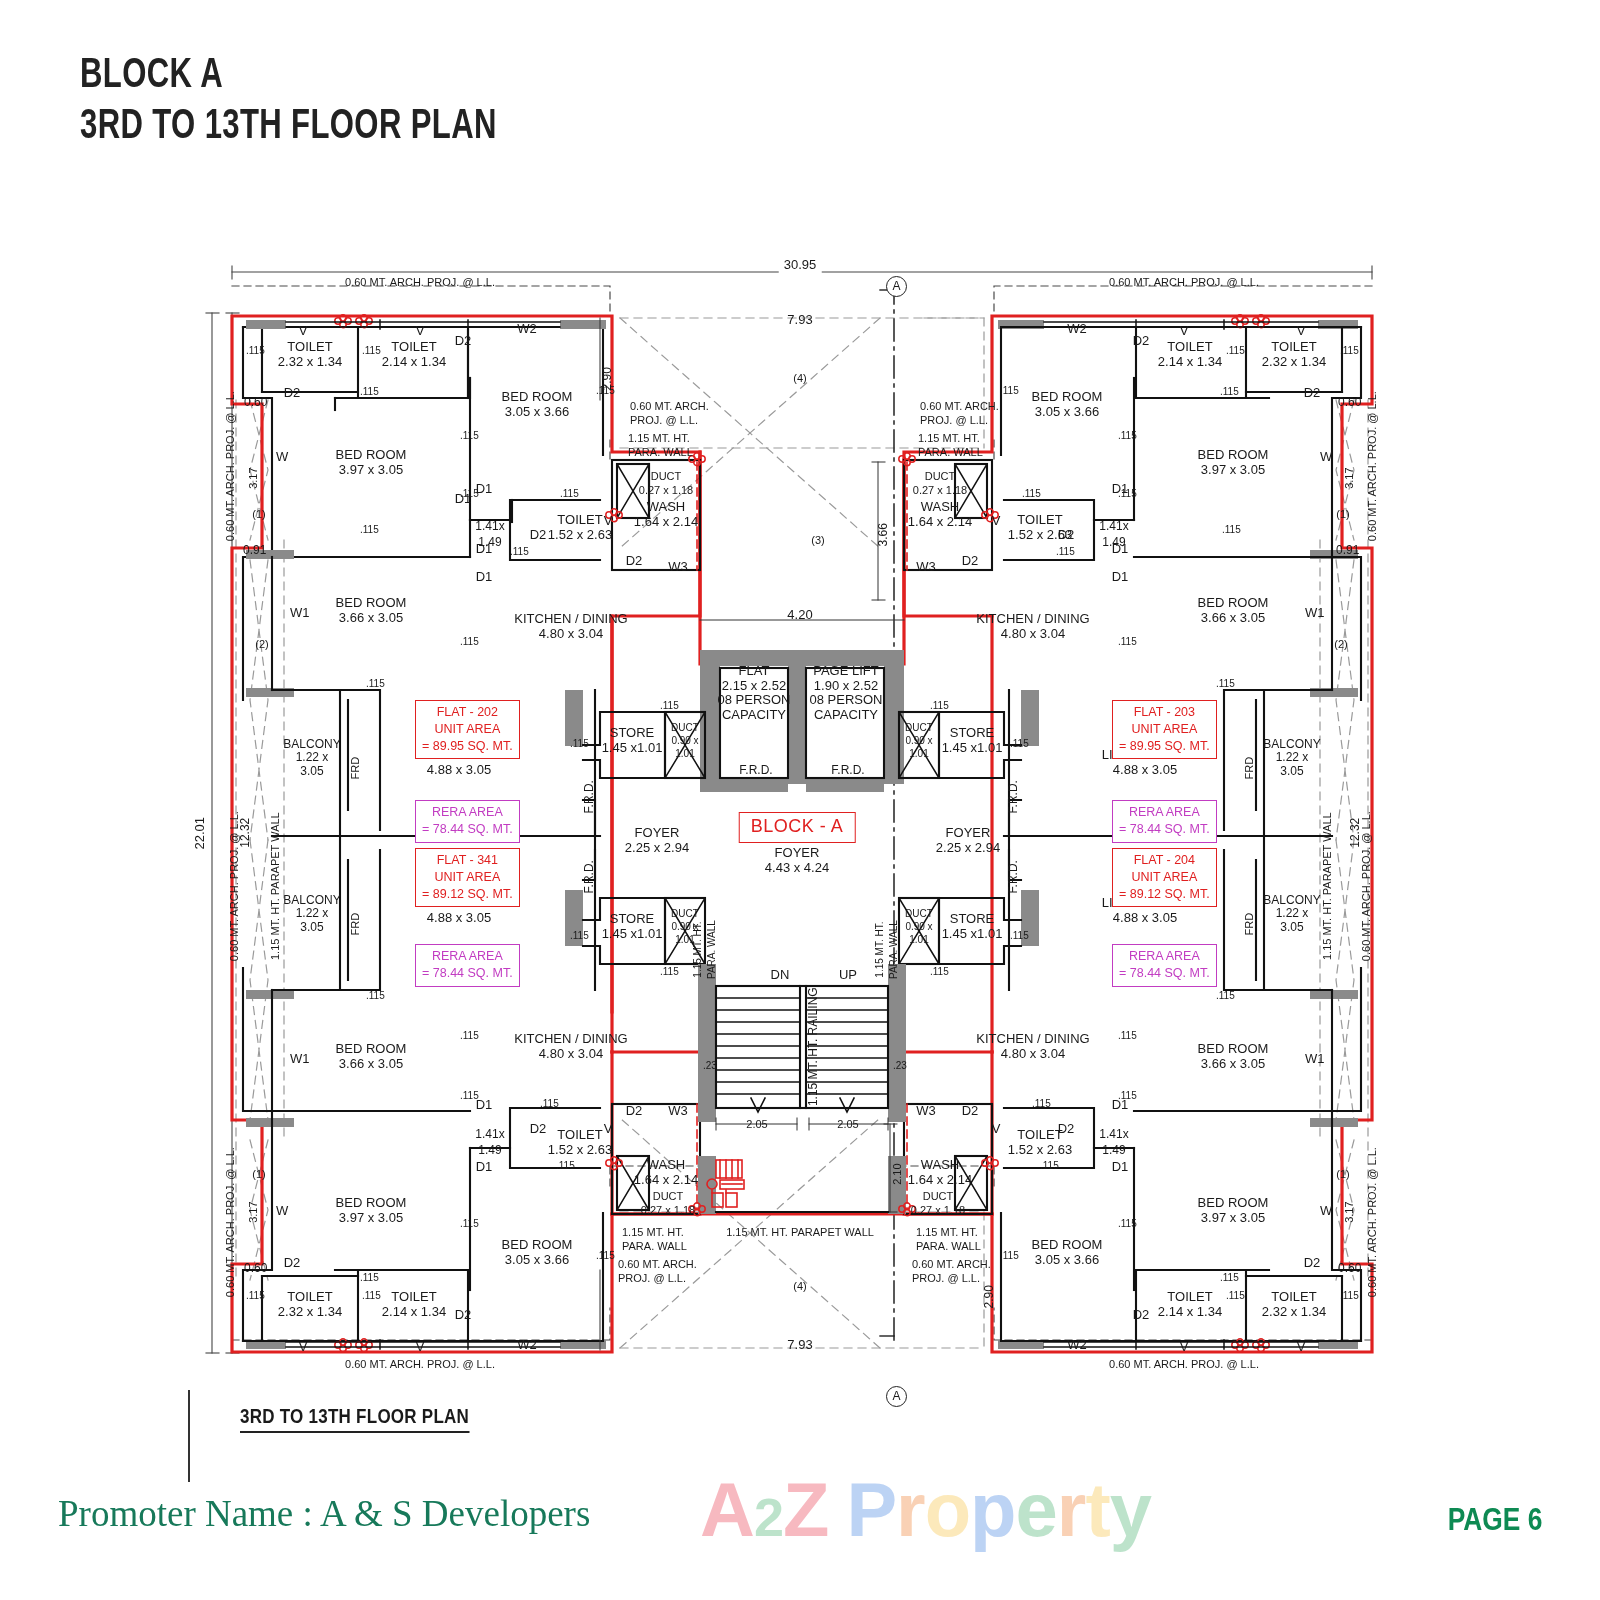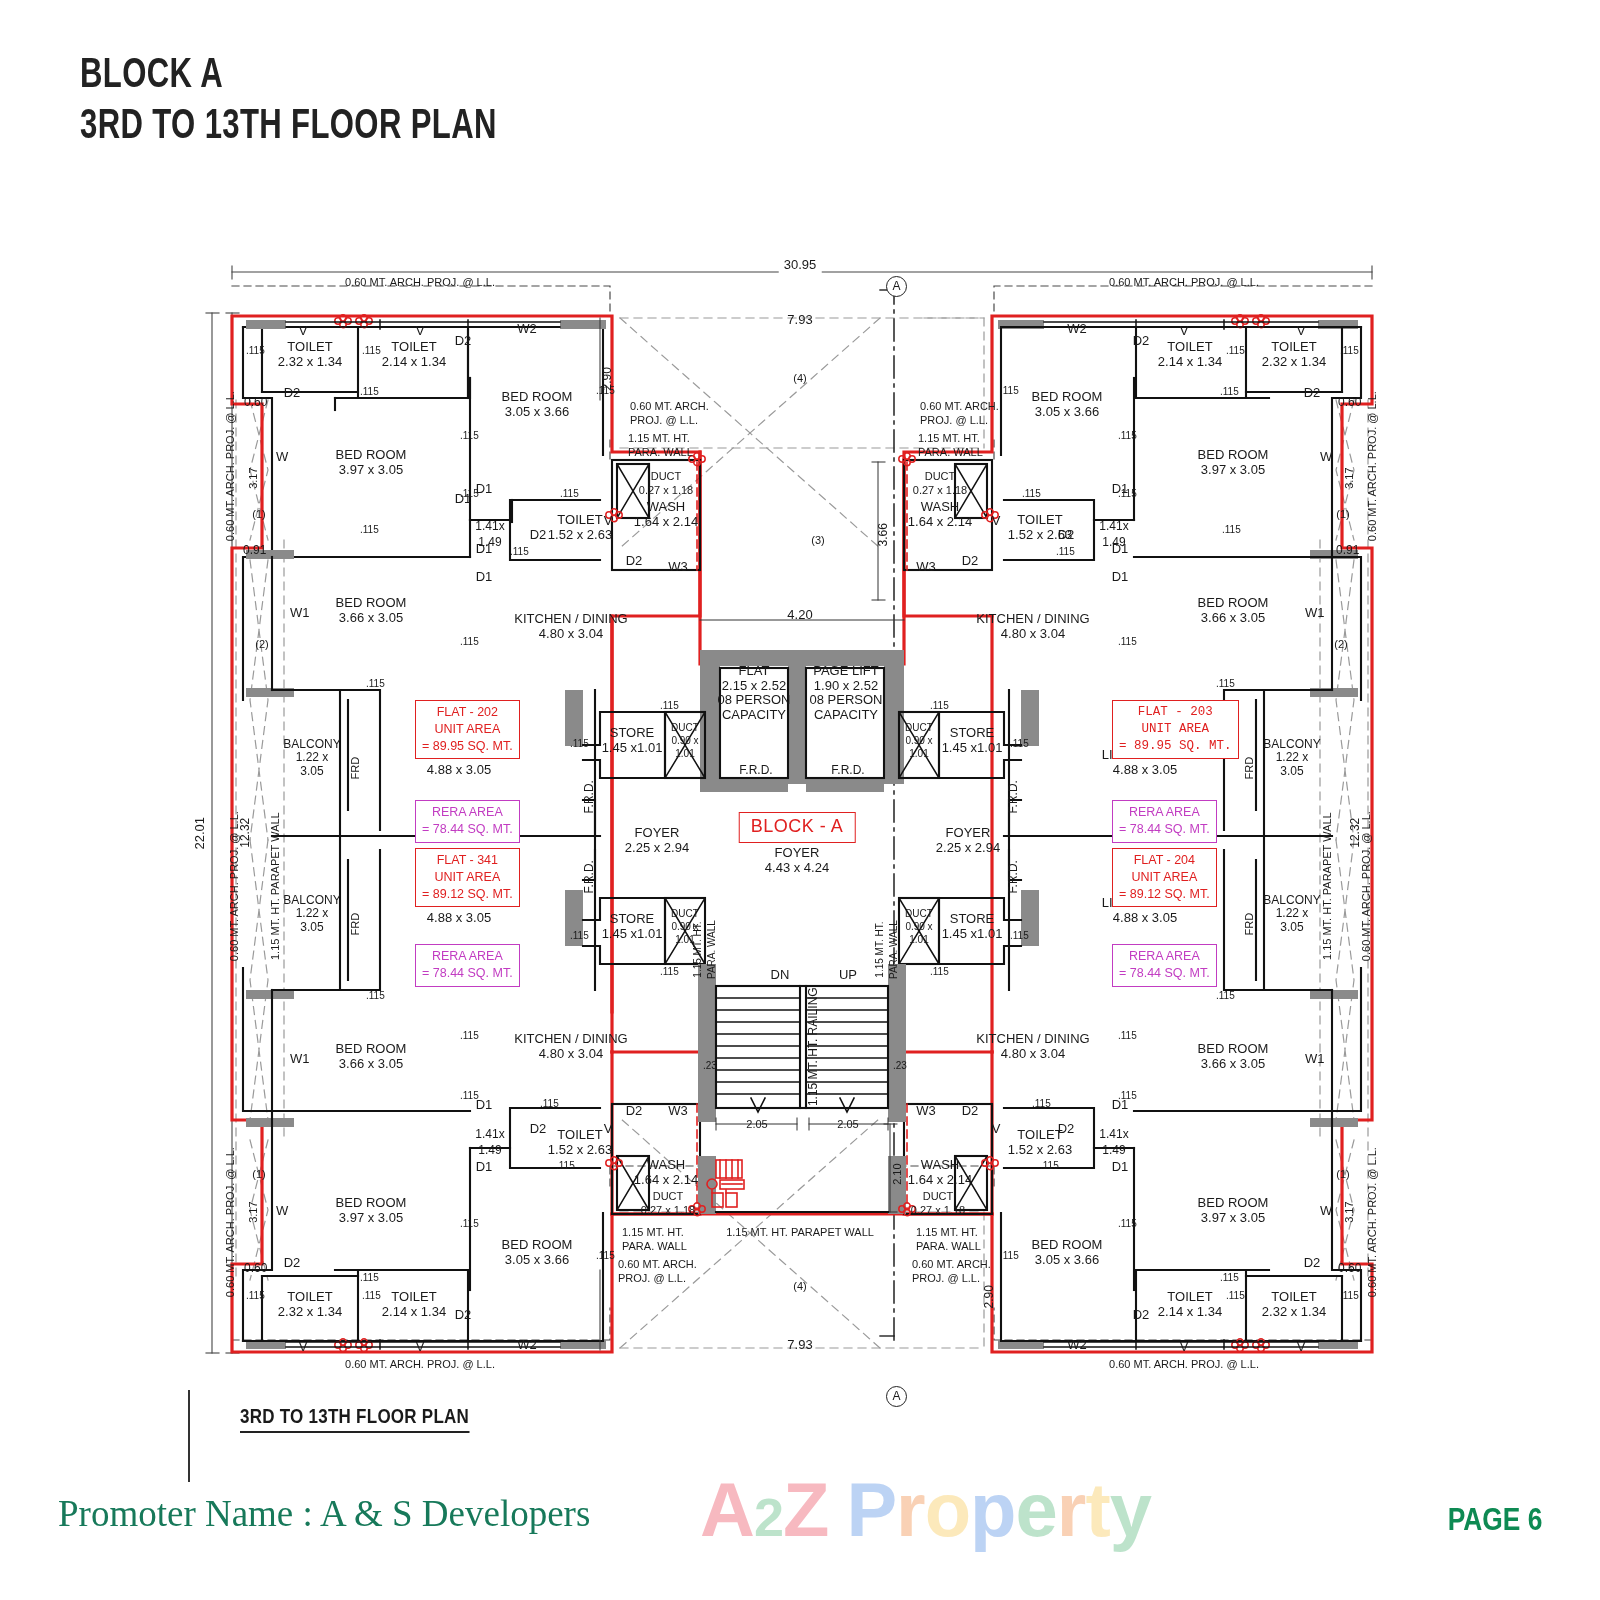--- a/index.html
+++ b/index.html
@@ -888,21 +888,21 @@
 <div class="flatbox" style="left:415px;top:848px;">
   <div>FLAT - 341</div>
   <div>UNIT AREA</div>
   <div>= 89.12 SQ. MT.</div>
 </div>
 <div class="rerabox" style="left:415px;top:944px;">
   <div>RERA AREA</div>
   <div>= 78.44 SQ. MT.</div>
 </div>
 
-<div class="flatbox" style="left:1112px;top:700px;font-family:Liberation Mono, monospace;">
+<div class="flatbox" style="left:1112px;top:700px;">
   <div>FLAT - 203</div>
   <div>UNIT AREA</div>
   <div>= 89.95 SQ. MT.</div>
 </div>
 <div class="rerabox" style="left:1112px;top:800px;">
   <div>RERA AREA</div>
   <div>= 78.44 SQ. MT.</div>
 </div>
 
 <div class="flatbox" style="left:1112px;top:848px;">

